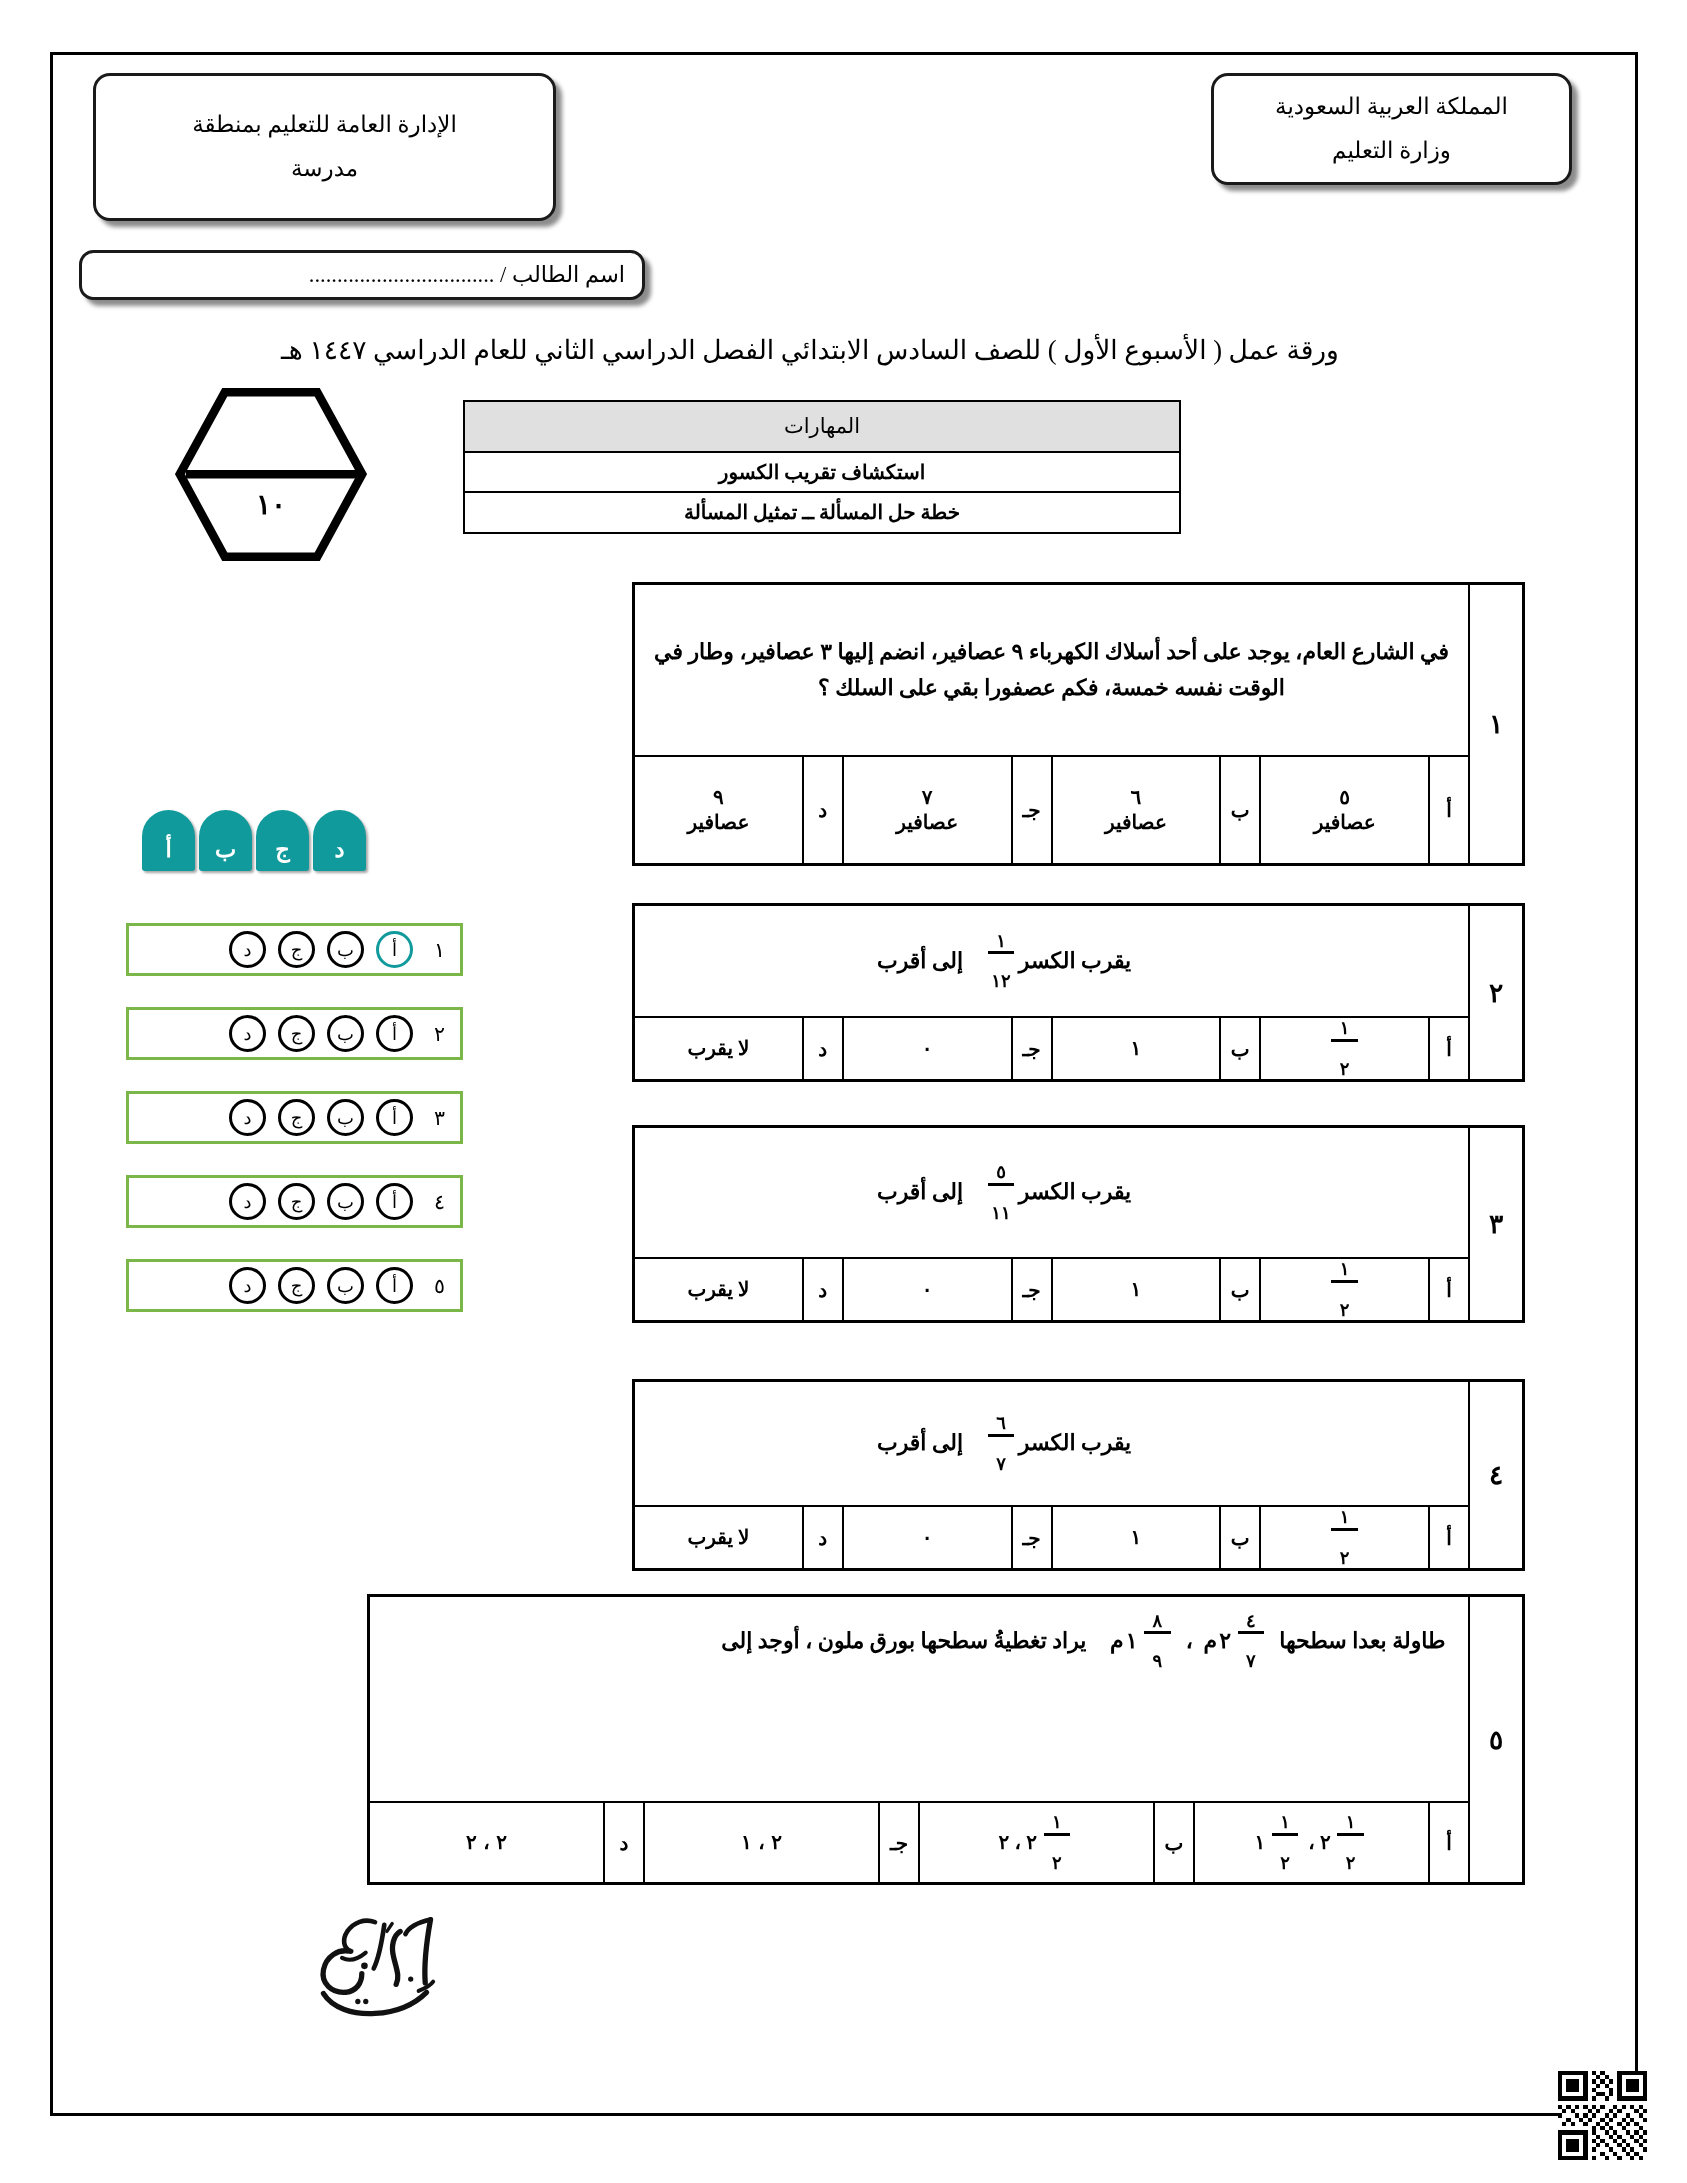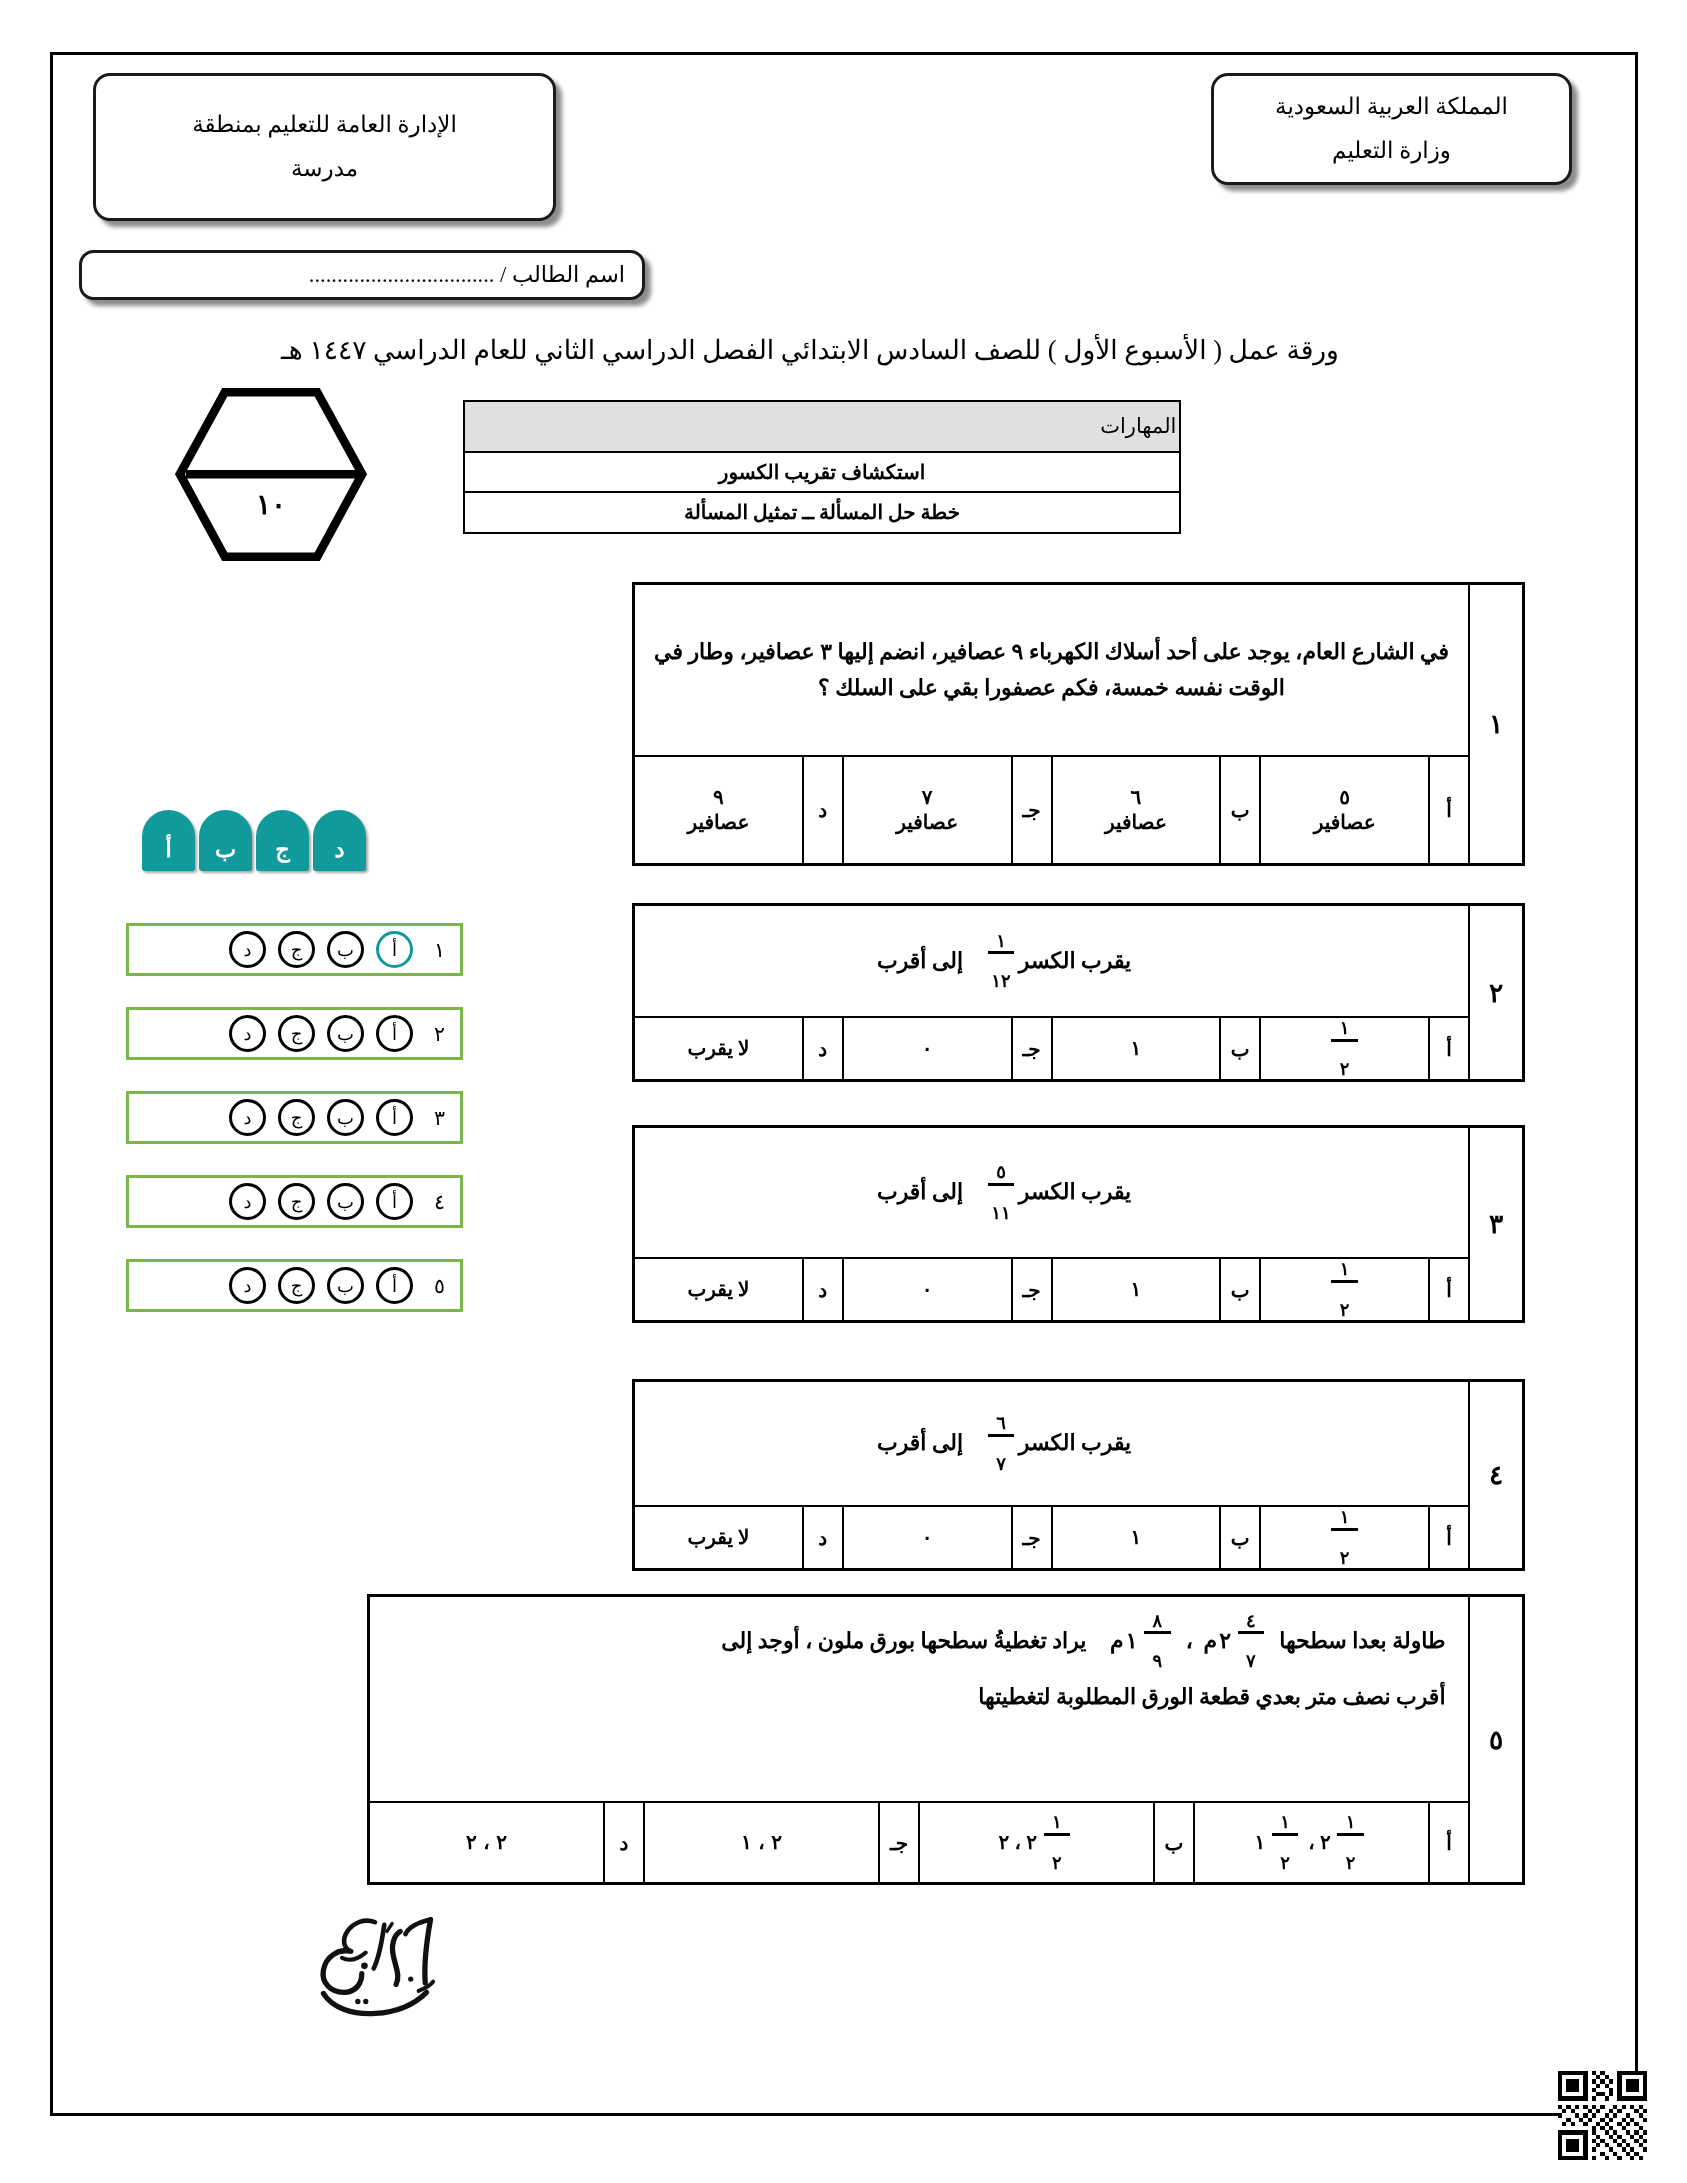--- a/index.html
+++ b/index.html
@@ -82,21 +82,20 @@
     text-align:center;
     padding:5.3px 2.6px;
     font-weight:700;
     height:28px;
   }
   .skills tr.head td{
     background:#e0e0e0;
     font-weight:400;
     font-size:21px;
     height:38px;
-    text-align:right;
   }
 
   
   .q-block{
     position:absolute;
     border:3.3px solid #000;
     box-sizing:border-box;
     background:#fff;
     display:flex;
     flex-direction:row;
@@ -447,21 +446,20 @@
           <span class="frac">
               <span class="num">٨</span>
               <span class="bar"></span>
               <span class="den">٩</span>
             </span>
           <span>١</span>
           <span>م</span>
         </span>
         <span style="margin-right:13px;">يراد تغطيةُ سطحها بورق ملون ، أوجد إلى</span>
       </div>
-      <div style="margin-top:9.3px;">أقرب نصف متر بعدي قطعة الورق المطلوبة لتغطيتها</div>
     </div>
     <div class="opt-row" style="height:79px">
       <div class="opt-letter">أ</div>
       <div class="opt-val">
         <span class="mixed">
           <span class="frac">
               <span class="num">١</span>
               <span class="bar"></span>
               <span class="den">٢</span>
             </span>

